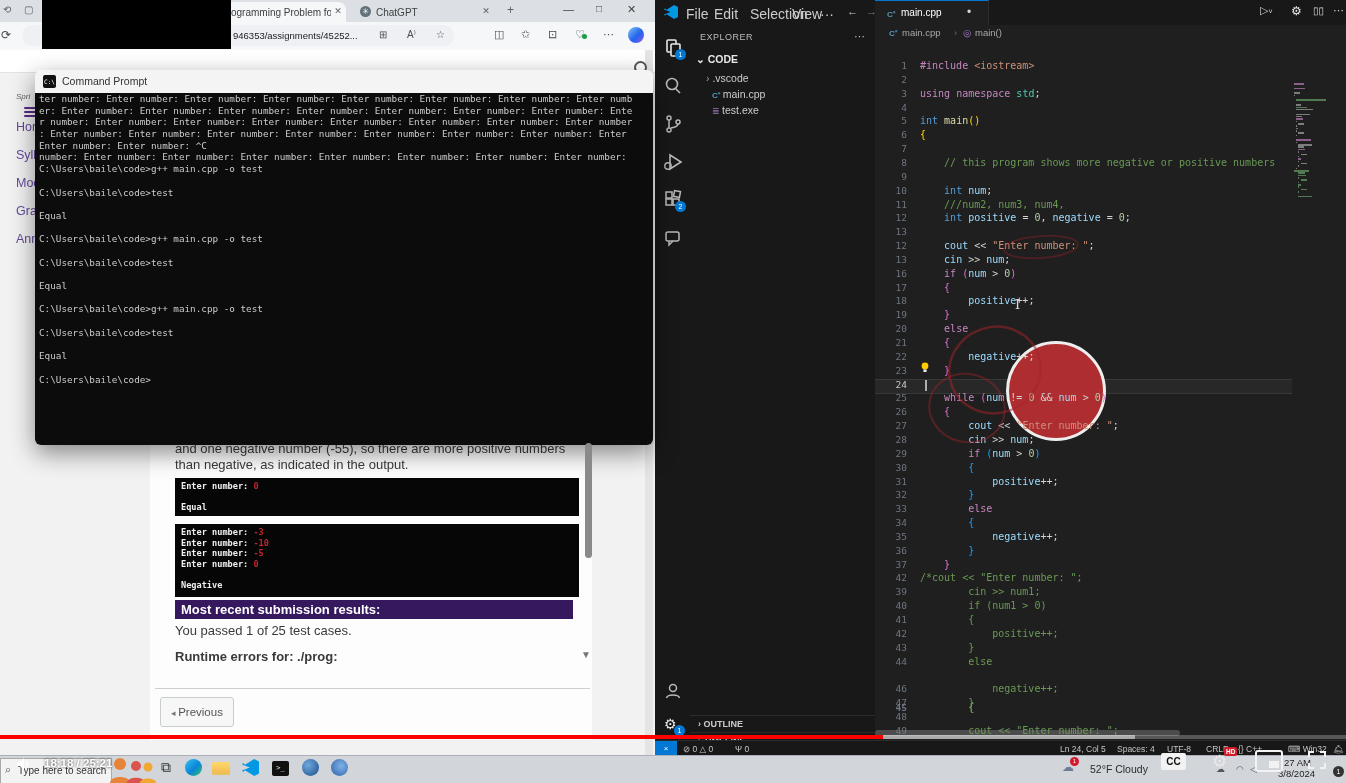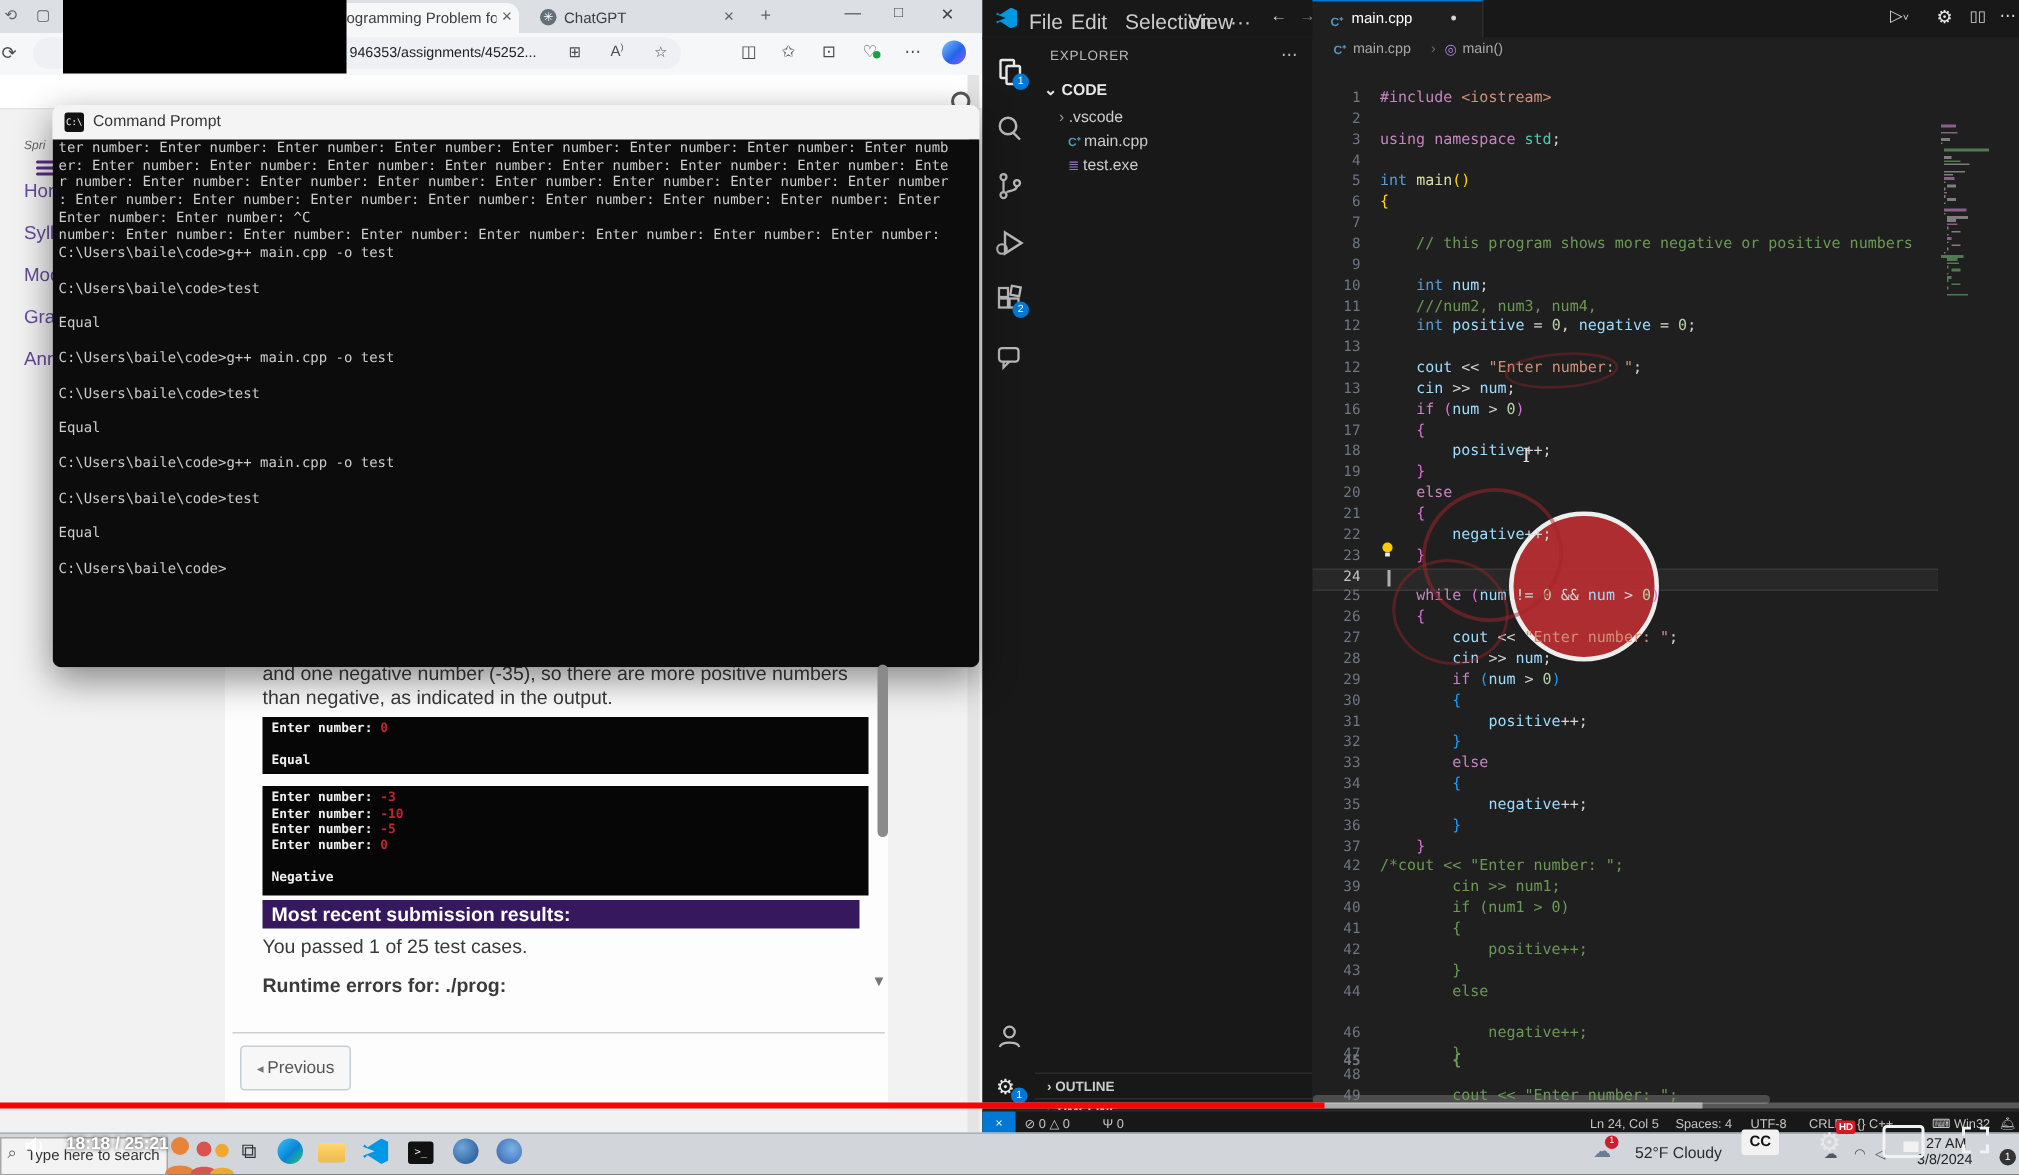--- a/index.html
+++ b/index.html
@@ -126,21 +126,21 @@
     <div id="whitecol"></div>
     <div id="frags">
         <div class="canvaslink" style="top: 92px; font-style: italic; font-size: 8px; color: rgb(102, 102, 102);">Spri</div>
         <div class="canvaslink" style="top: 120px;">Hor</div>
         <div class="canvaslink" style="top: 148px;">Syll</div>
         <div class="canvaslink" style="top: 176px;">Moc</div>
         <div class="canvaslink" style="top: 204px;">Gra</div>
         <div class="canvaslink" style="top: 232px;">Ann</div>
       </div>
 
-    <div class="ptext" style="left:175px;top:441px;width:395px;line-height:16px;">and one negative number (-35), so there are more positive numbers than negative, as indicated in the output.</div>
+    <div class="ptext" style="left:175px;top:441px;width:395px;line-height:16px;">and one negative number (-55), so there are more positive numbers than negative, as indicated in the output.</div>
     <div class="pconsole" style="top:478px;height:33px;" id="console1">
         <div class="pcl"><span>Enter number: </span><span class="r">0</span></div>
         <div class="pcl">&nbsp;</div>
         <div class="pcl"><span>Equal</span></div>
       </div>
     <div class="pconsole" style="top:524px;height:68px;" id="console2">
         <div class="pcl"><span>Enter number: </span><span class="r">-3</span></div>
         <div class="pcl"><span>Enter number: </span><span class="r">-10</span></div>
         <div class="pcl"><span>Enter number: </span><span class="r">-5</span></div>
         <div class="pcl"><span>Enter number: </span><span class="r">0</span></div>

